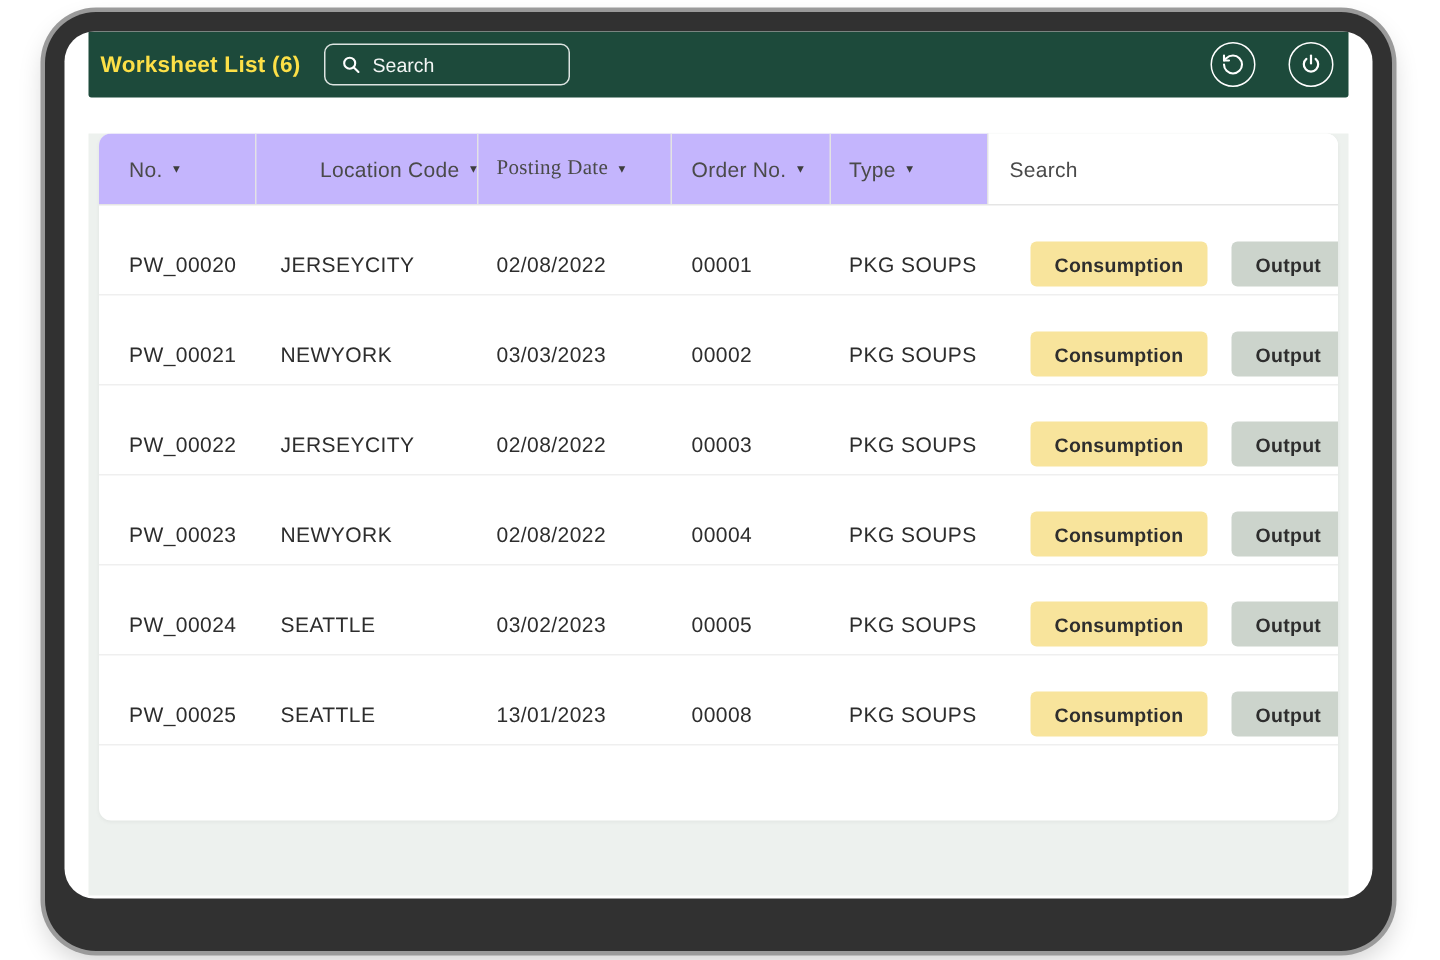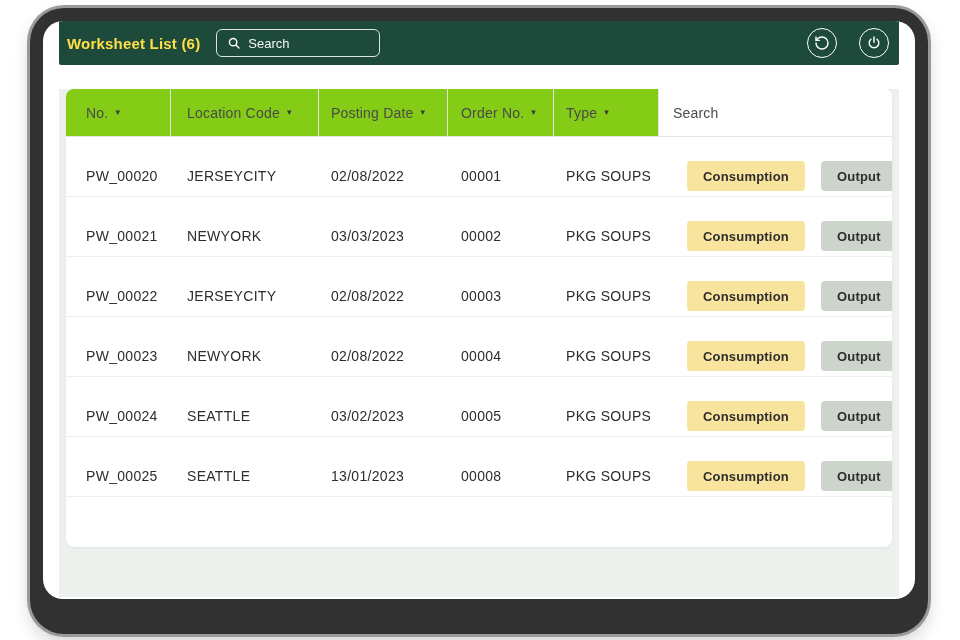--- a/index.html
+++ b/index.html
@@ -102,31 +102,31 @@
   
   .thead {
     display: flex;
     align-items: stretch;
     height: 48px;
     border-bottom: 1px solid #e5e5e5;
   }
   .th {
     display: flex;
     align-items: center;
-    background: #84cc16;
+    background: #c4b5fd;
     border-right: 1px solid #e3e3e3;
     color: #4a4a4a;
     font-size: 14px;
     font-weight: 500;
     letter-spacing: 0.2px;
     cursor: pointer;
   }
   .th:nth-child(1) { width: 105px; padding-left: 20px; }
-  .th:nth-child(2) { width: 148px; padding-left: 16px; }
-  .th:nth-child(3) { width: 129px; padding-left: 12px; }
+  .th:nth-child(2) { width: 148px; padding-left: 16px; justify-content: flex-end; }
+  .th:nth-child(3) { width: 129px; padding-left: 12px; font-family: Liberation Serif, serif; }
   .th:nth-child(4) { width: 106px; padding-left: 13px; }
   .th:nth-child(5) { width: 105px; padding-left: 12px; }
   .th.th-action {
     flex: 1;
     background: #ffffff;
     border-right: none;
     padding-left: 14px;
     cursor: default;
   }
   .caret {

